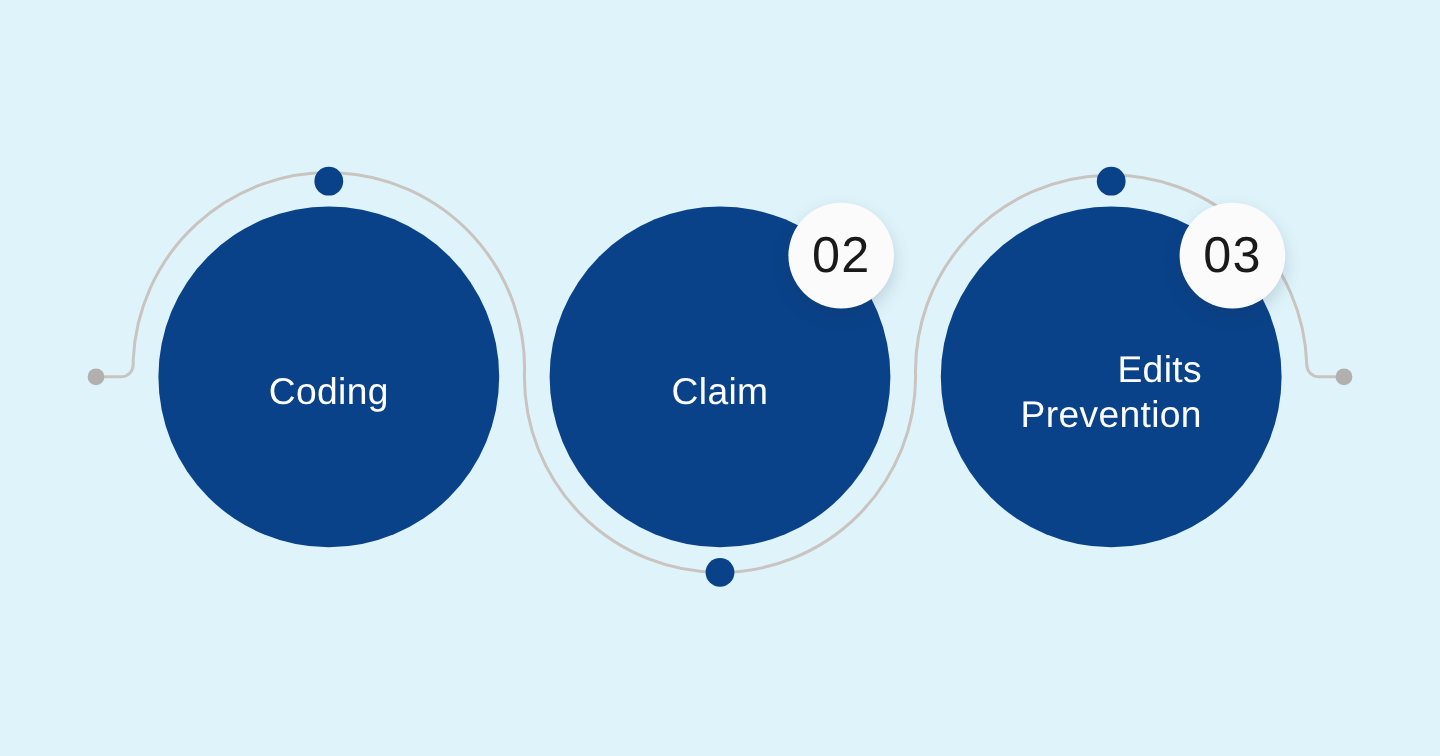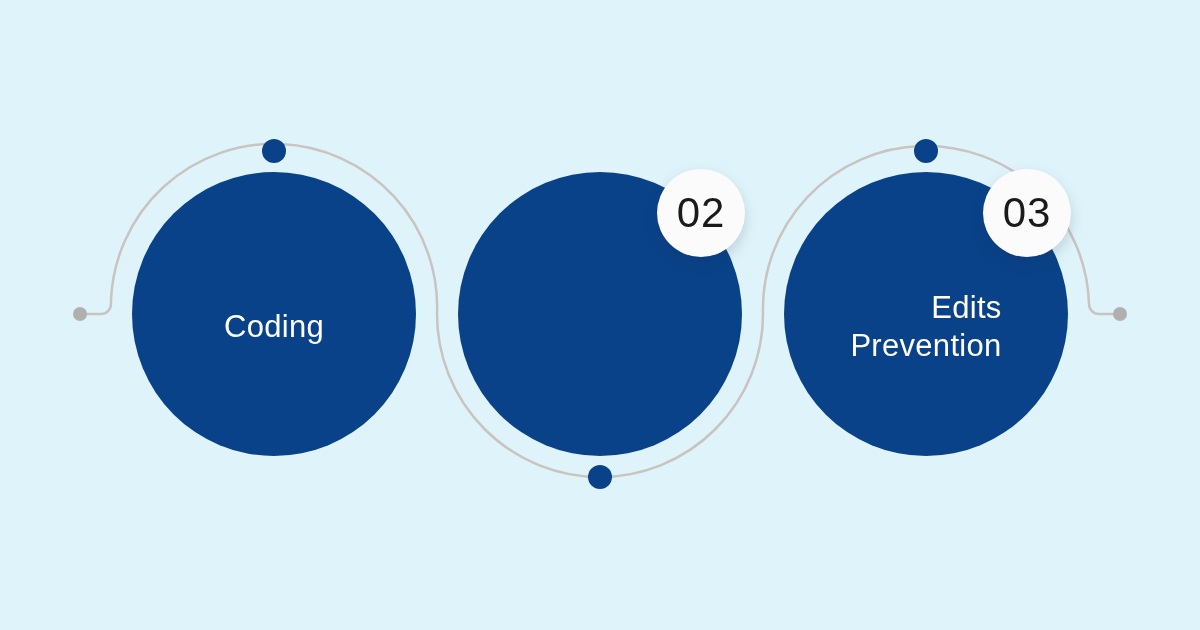--- a/index.html
+++ b/index.html
@@ -93,20 +93,21 @@
     <div class="big-circle">
       <div class="circle-label">
         <span>Coding</span>
       </div>
     </div>
   </div>
 
   <div class="step step-2">
     <div class="big-circle">
       <div class="circle-label">
+        <span>Claim</span>
       </div>
     </div>
     <div class="badge">
       <span>02</span>
     </div>
   </div>
 
   <div class="step step-3">
     <div class="big-circle">
       <div class="circle-label">

